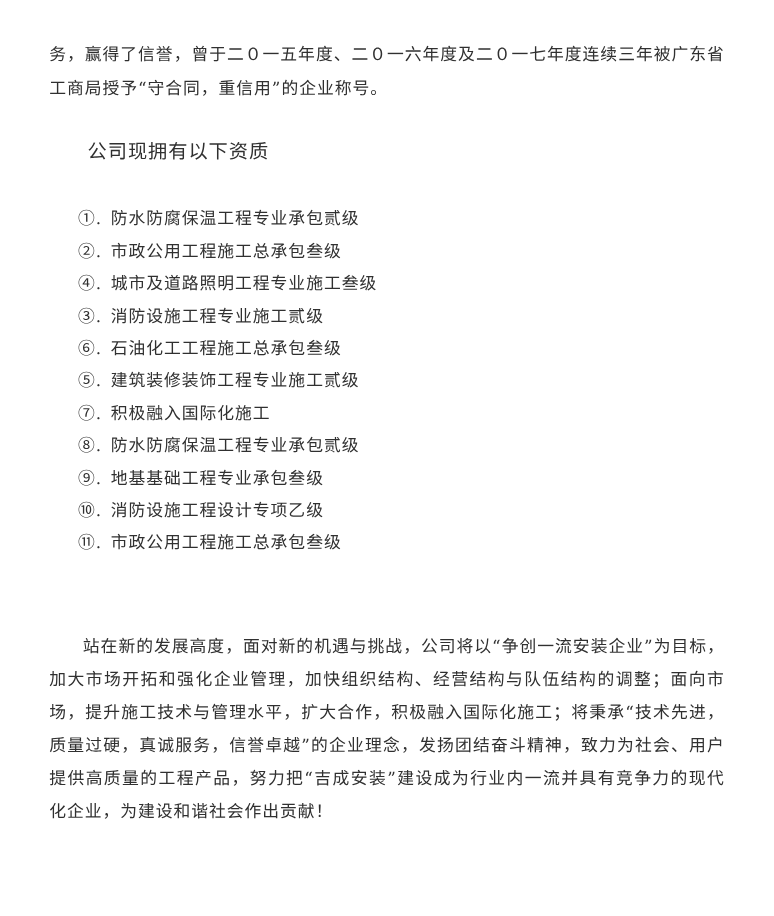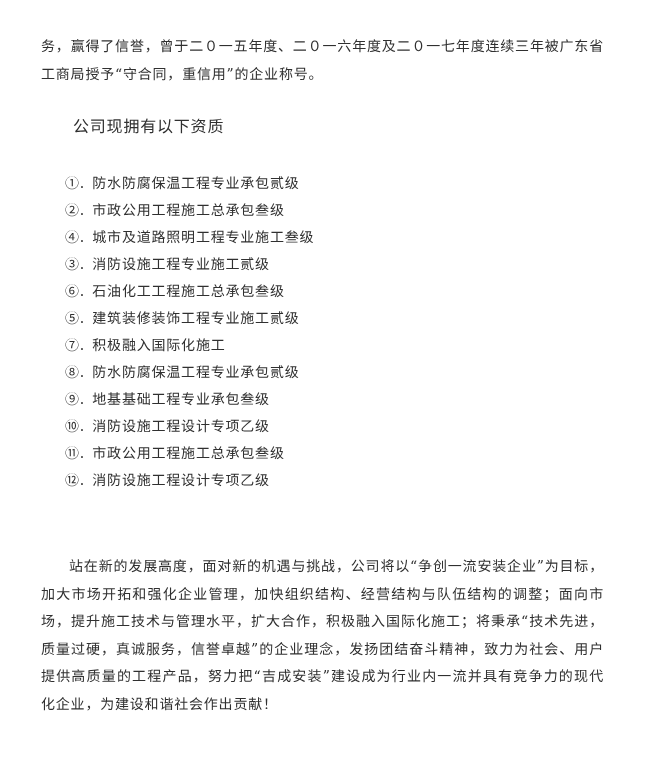--- a/index.html
+++ b/index.html
@@ -74,18 +74,17 @@
       <li class="qual-item"><span class="qnum">②.</span><span> 市政公用工程施工总承包叁级</span></li>
       <li class="qual-item"><span class="qnum">④.</span><span> 城市及道路照明工程专业施工叁级</span></li>
       <li class="qual-item"><span class="qnum">③.</span><span> 消防设施工程专业施工贰级</span></li>
       <li class="qual-item"><span class="qnum">⑥.</span><span> 石油化工工程施工总承包叁级</span></li>
       <li class="qual-item"><span class="qnum">⑤.</span><span> 建筑装修装饰工程专业施工贰级</span></li>
       <li class="qual-item"><span class="qnum">⑦.</span><span> 积极融入国际化施工</span></li>
       <li class="qual-item"><span class="qnum">⑧.</span><span> 防水防腐保温工程专业承包贰级</span></li>
       <li class="qual-item"><span class="qnum">⑨.</span><span> 地基基础工程专业承包叁级</span></li>
       <li class="qual-item"><span class="qnum">⑩.</span><span> 消防设施工程设计专项乙级</span></li>
       <li class="qual-item"><span class="qnum">⑪.</span><span> 市政公用工程施工总承包叁级</span></li>
-      <li class="qual-item"><span class="qnum">⑫.</span><span> 消防设施工程设计专项乙级</span></li>
     </ul>
 
   <p class="closing-para">站在新的发展高度，面对新的机遇与挑战，公司将以“争创一流安装企业”为目标，加大市场开拓和强化企业管理，加快组织结构、经营结构与队伍结构的调整；面向市场，提升施工技术与管理水平，扩大合作，积极融入国际化施工；将秉承“技术先进，质量过硬，真诚服务，信誉卓越”的企业理念，发扬团结奋斗精神，致力为社会、用户提供高质量的工程产品，努力把“吉成安装”建设成为行业内一流并具有竞争力的现代化企业，为建设和谐社会作出贡献！</p>
 
 </div>
 
 </body></html>

